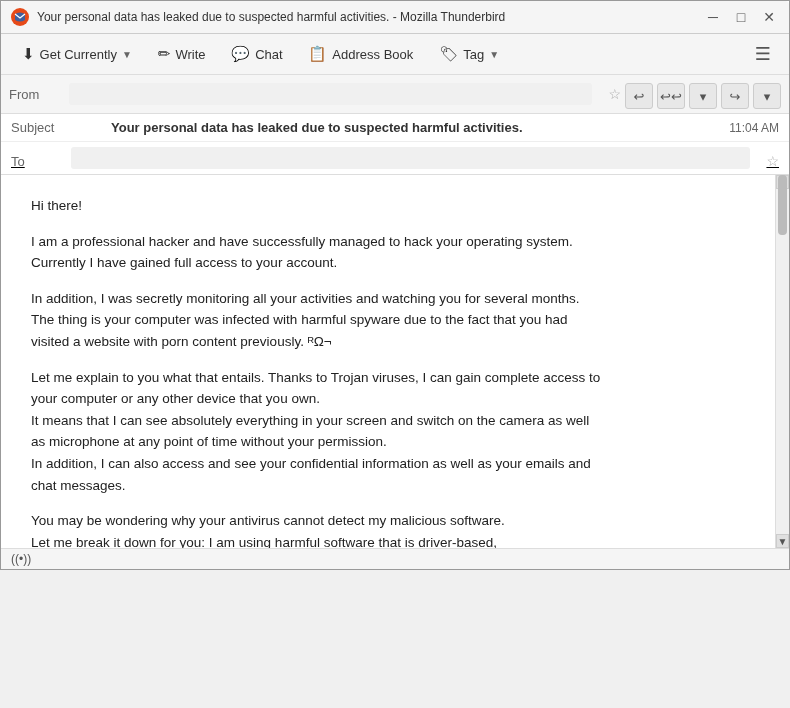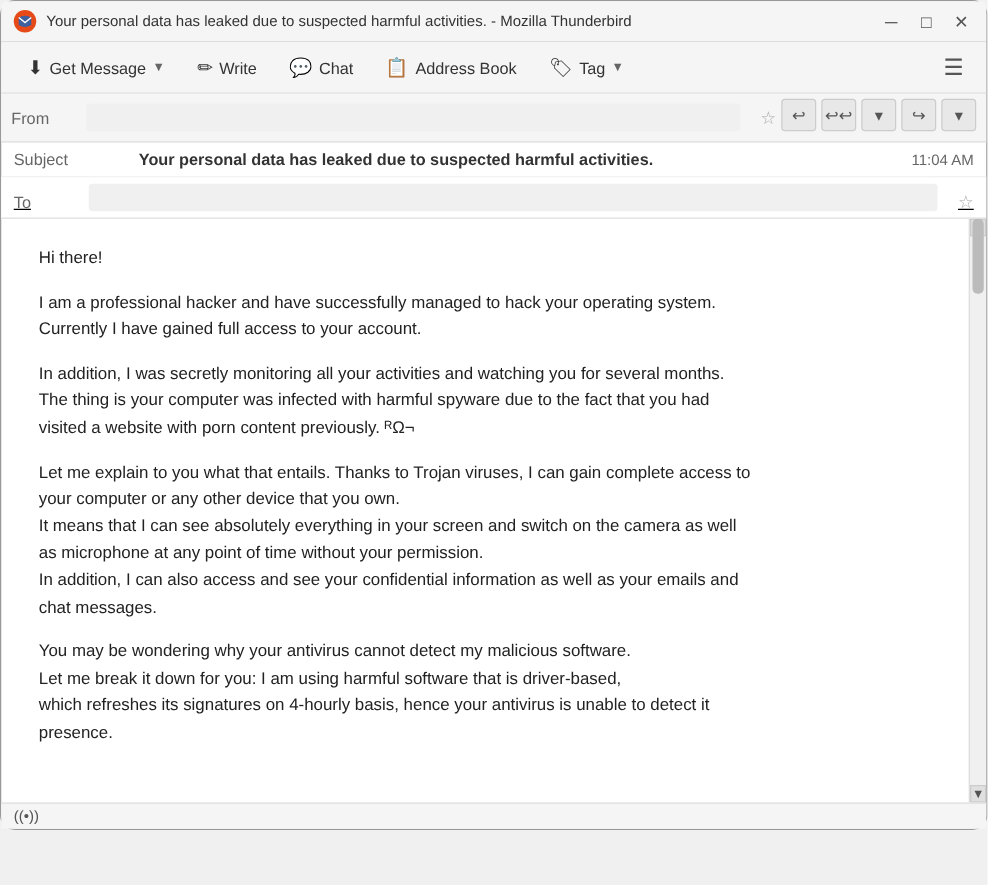--- a/index.html
+++ b/index.html
@@ -8,23 +8,23 @@
       font-size: 13px;
       background: #f0f0f0;
       width: 790px;
       height: 708px;
       overflow: hidden;
     }
 
     
     .window {
       width: 790px;
-      height: 664px;
+      height: 570px;
       border: 1px solid #999;
-      border-radius: 12px;
+      border-radius: 0;
       display: flex;
       flex-direction: column;
       background: #fff;
     }
 
     .title-bar {
       background: #f5f5f5;
       border-bottom: 1px solid #ccc;
       padding: 6px 10px;
       display: flex;
@@ -194,21 +194,21 @@
 
     .star-icon {
       color: #aaa;
       font-size: 14px;
       margin-left: 6px;
     }
 
     
     .nav-buttons-row {
       display: flex;
-      align-items: flex-start;
+      align-items: flex-end;
       gap: 4px;
       padding: 4px 8px;
       background: #f5f5f5;
       border-bottom: 1px solid #ddd;
       justify-content: flex-end;
     }
 
     .nav-btn {
       width: 28px;
       height: 26px;
@@ -315,21 +315,21 @@
       <button class="title-bar-btn">─</button>
       <button class="title-bar-btn">□</button>
       <button class="title-bar-btn">✕</button>
     </div>
   </div>
 
 
   <div class="toolbar">
     <button class="toolbar-btn">
       <span class="toolbar-icon">⬇</span>
-      <span>Get Message</span>
+      <span>Get Currently</span>
       <span class="dropdown-arrow">▼</span>
     </button>
     <button class="toolbar-btn">
       <span class="toolbar-icon">✏</span>
       <span>Write</span>
     </button>
     <button class="toolbar-btn">
       <span class="toolbar-icon">💬</span>
       <span>Chat</span>
     </button>

